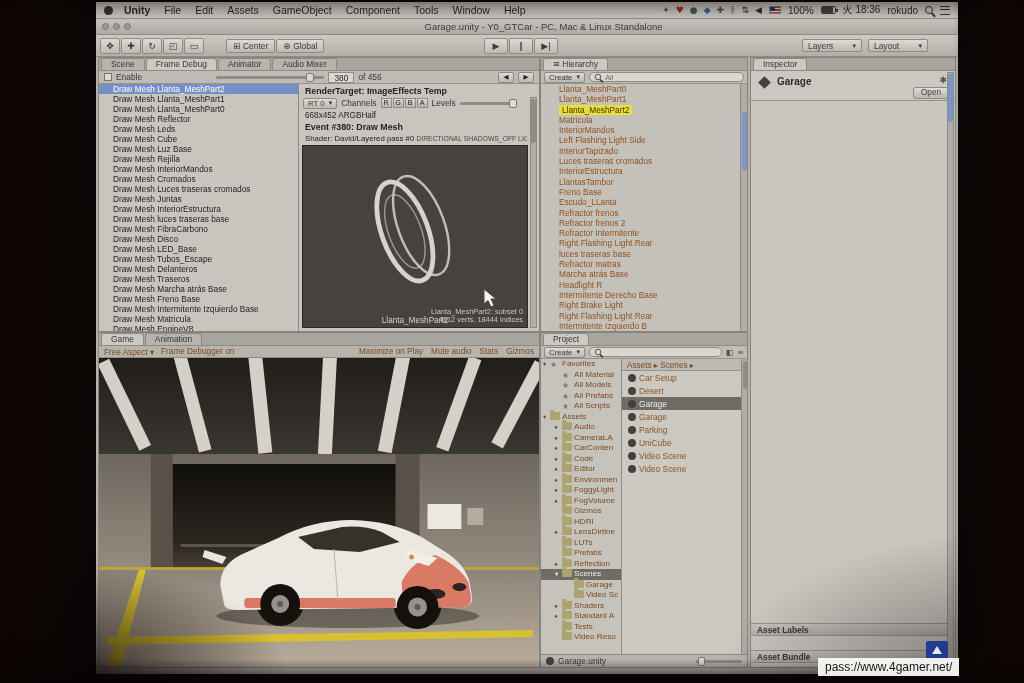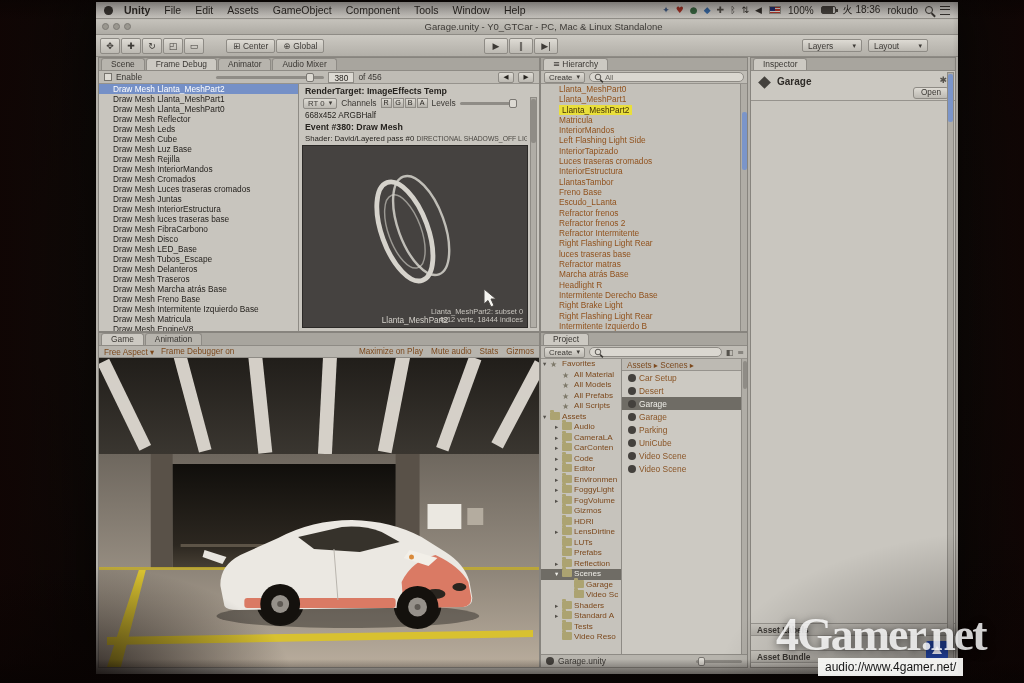--- a/index.html
+++ b/index.html
@@ -607,19 +607,18 @@
       <div class="vscroll" style="right:1px;top:14px;bottom:2px">
           <span class="vthumb blue" style="height:48px"></span>
         </div>
     </div>
 
   </div>
 
   <div class="shade"></div>
 
   <div class="abs logobox" style="left:926px;top:641px"></div>
-  <div class="abs brand" style="left:776px;top:608px">4Gamer.net</div>
-  <div class="abs urlbox" style="left:818px;top:658px">audio://www.4gamer.net/</div>
+  <div class="abs urlbox" style="left:818px;top:658px">pass://www.4gamer.net/</div>
 
   <svg class="abs cursor" style="left:483px;top:288px" width="15" height="21" viewBox="0 0 15 21">
     <path d="M1,1 L1,16 L5,12.5 L8,19 L11,17.5 L8,11 L13,11 Z" fill="#f5f4f0" stroke="#4a4744" stroke-width="1"></path>
   </svg>
 </div>
 
 </body></html>

